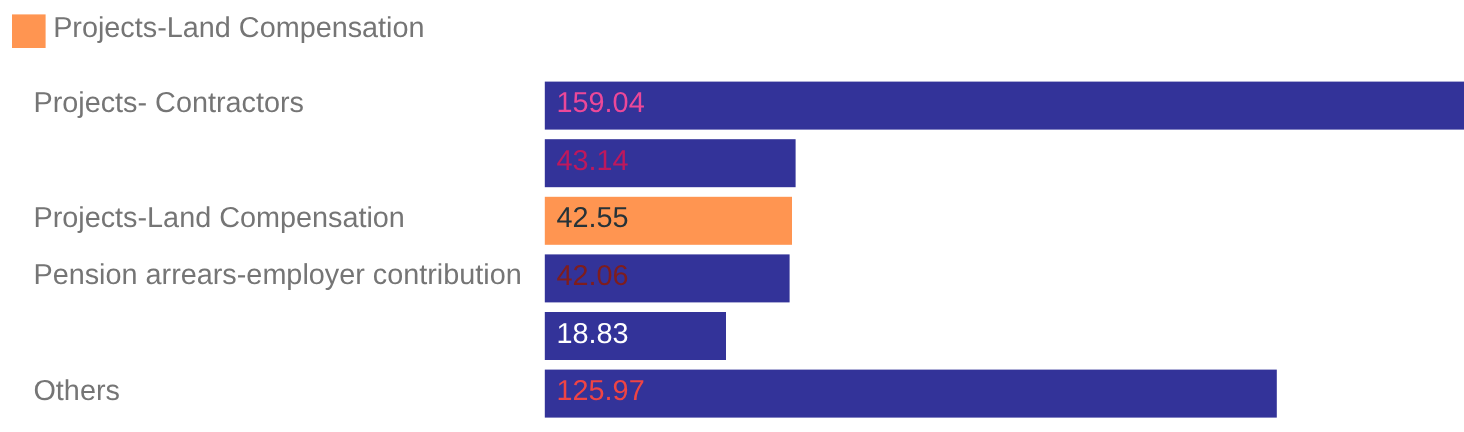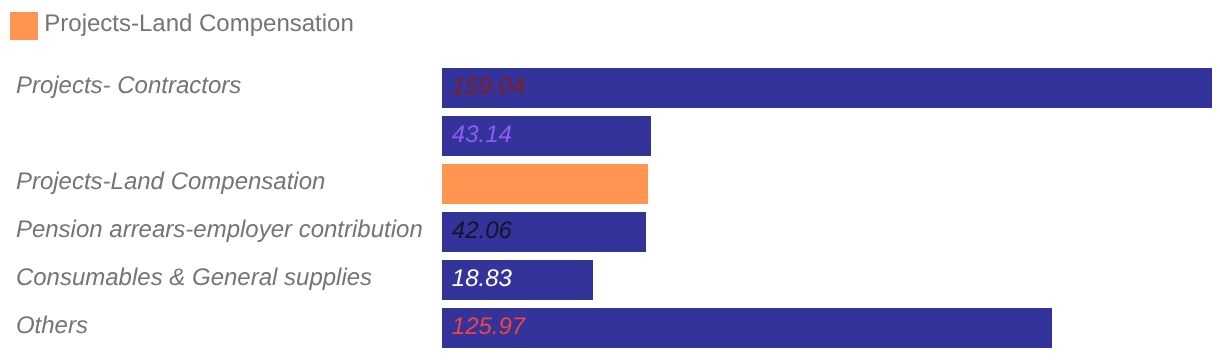--- a/index.html
+++ b/index.html
@@ -1,62 +1,62 @@
 <!DOCTYPE html>
 <html><head>
 <meta charset="utf-8">
 <style>
   html,body{margin:0;padding:0;}
   body{width:1220px;height:360px;background:#ffffff;font-family:"Liberation Sans",sans-serif;overflow:hidden;-webkit-font-smoothing:antialiased;text-rendering:geometricPrecision;will-change:opacity;}
   #chart{position:relative;width:1220px;height:360px;}
   .legend{position:absolute;left:10.1px;top:11.9px;display:flex;align-items:flex-start;}
   .legend-swatch{width:27.8px;height:27.8px;background:#ff9551;flex:0 0 auto;}
   .legend-label{margin-left:6.4px;font-size:24px;color:#757575;line-height:27.8px;height:27.8px;white-space:nowrap;position:relative;top:-2.0px;}
-  .plot{position:absolute;left:4px;top:0;width:1060px;height:360px;font-style:italic;}
+  .plot{position:absolute;left:16px;top:0;width:1060px;height:360px;}
   .row{position:absolute;left:0;width:1220px;height:39.2px;}
   .cat{position:absolute;left:11.9px;top:0;height:39.2px;display:flex;align-items:center;font-size:24px;color:#757575;white-space:nowrap;transform:translateY(-1.95px);}
   .bar{position:absolute;left:438.35px;top:0;height:39.2px;background:#333399;}
   .val{position:absolute;left:447.8px;top:0;height:39.2px;display:flex;align-items:center;font-size:24px;color:#ffffff;white-space:nowrap;transform:translateY(-1.45px);}
 </style>
 </head>
 <body>
 
 <div id="chart">
 
   <div class="legend">
     <span class="legend-swatch" style="background: rgb(255, 149, 81);"></span>
     <span class="legend-label">Projects-Land Compensation</span>
   </div>
 
   <div class="plot">
 
     <div class="row" style="top: 68.4px; height: 39.2px;">
       <div class="cat">Projects- Contractors</div>
       <div class="bar" style="left: 438.35px; height: 39.2px; width: 769.4px; background: rgb(51, 51, 153);"></div>
-      <div class="val" style="color: #7f1d1d;">159.04</div>
+      <div class="val" style="color: #ec4899;">159.04</div>
     </div>
 
     <div class="row" style="top: 116.4px; height: 39.2px;">
       <div class="bar" style="left: 438.35px; height: 39.2px; width: 208.702px; background: rgb(51, 51, 153);"></div>
-      <div class="val" style="color: #8b5cf6;">43.14</div>
+      <div class="val" style="color: #be185d;">43.14</div>
     </div>
 
     <div class="row" style="top: 164.4px; height: 39.2px;">
       <div class="cat">Projects-Land Compensation</div>
       <div class="bar" style="left: 438.35px; height: 39.2px; width: 205.847px; background: rgb(255, 149, 81);"></div>
+      <div class="val" style="color: rgb(38, 50, 56);">42.55</div>
     </div>
 
     <div class="row" style="top: 212.4px; height: 39.2px; padding-left: 36px;">
       <div class="cat">Pension arrears-employer contribution</div>
       <div class="bar" style="left: 438.35px; height: 39.2px; width: 203.477px; background: rgb(51, 51, 153);"></div>
-      <div class="val" style="color: #0f172a;">42.06</div>
+      <div class="val" style="color: #7f1d1d;">42.06</div>
     </div>
 
     <div class="row" style="top: 260.4px; height: 39.2px;">
-      <div class="cat">Consumables &amp; General supplies</div>
       <div class="bar" style="left: 438.35px; height: 39.2px; width: 150.31px; background: rgb(51, 51, 153);"></div>
       <div class="val" style="color: rgb(255, 255, 255);">18.83</div>
     </div>
 
     <div class="row" style="top: 308.4px; height: 39.2px; text-align: right;">
       <div class="cat">Others</div>
       <div class="bar" style="left: 438.35px; height: 39.2px; width: 609.415px; background: rgb(51, 51, 153);"></div>
       <div class="val" style="color: #ef4444;">125.97</div>
     </div>
 

